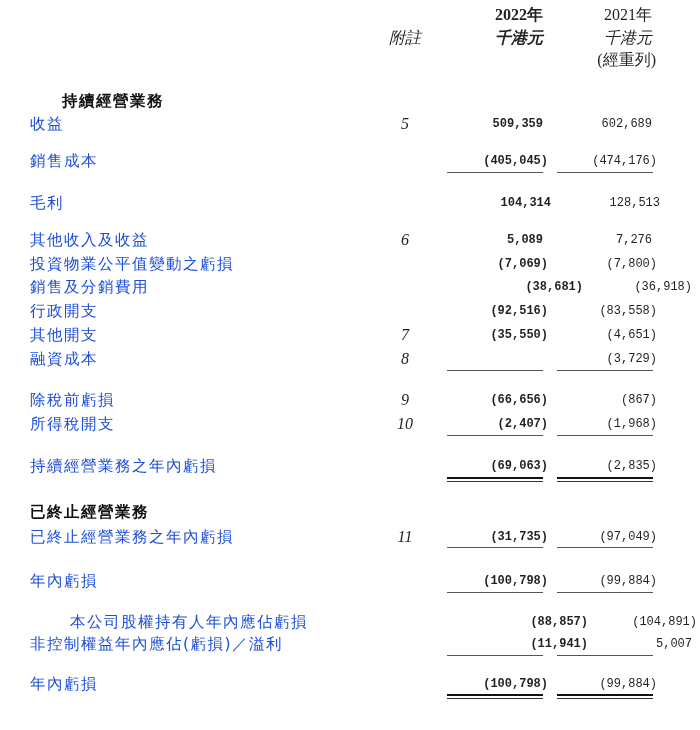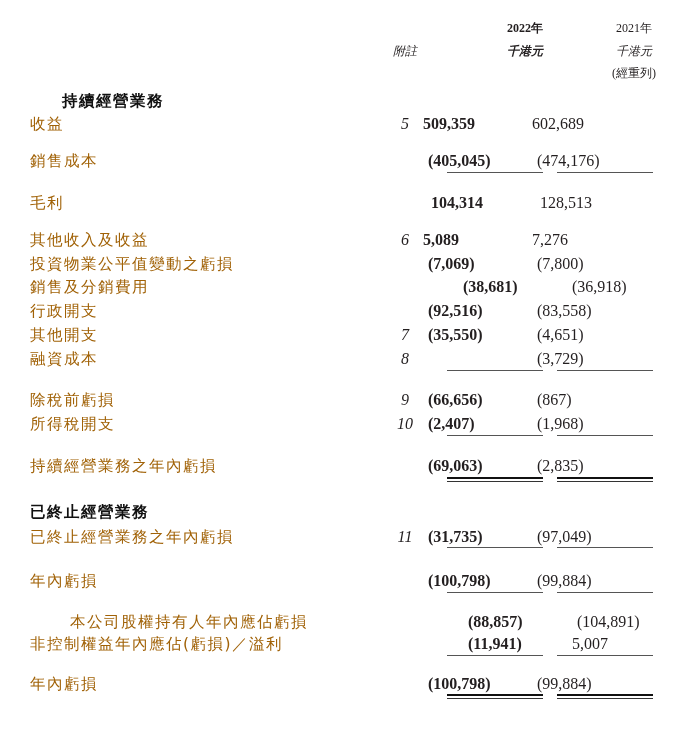--- a/index.html
+++ b/index.html
@@ -11,67 +11,67 @@
       width: 700px;
       height: 730px;
       position: relative;
       overflow: hidden;
       font-family: "DejaVu Sans", sans-serif;
       color: #231f20;
     }
     .hdr {
       position: absolute;
       font-family: "Liberation Serif", serif;
-      font-size: 12px;
+      font-size: 16px;
       line-height: 20px;
       white-space: nowrap;
-      margin-top: 13px;
     }
     .hdr.note { left: 385px; width: 40px; text-align: center; font-style: italic; top: 28px; }
     .hdr.c1 { right: 157px; text-align: right; font-weight: bold; }
     .hdr.c2 { right: 48px; text-align: left; }
     .hdr.italic { font-style: italic; }
 
     .row {
       position: absolute;
       left: 0;
       width: 700px;
       height: 22px;
     }
     .label {
       position: absolute;
       left: 30px;
       top: 0;
       font-size: 15.5px;
       line-height: 22px;
       letter-spacing: 1.5px;
       white-space: nowrap;
-      color: #a16207;
+      color: #1d4ed8;
     }
     .label.section {
       font-weight: bold;
       color: #111;
     }
     .note-num {
       position: absolute;
       left: 385px;
       width: 40px;
       text-align: center;
       top: 0;
       font-family: "Liberation Serif", serif;
       font-style: italic;
       font-size: 16px;
       line-height: 22px;
     }
     .v1, .v2 {
       position: absolute;
       top: 0;
-      font-family: Liberation Serif, serif;
-      font-size: 16px;
+      font-family: Liberation Mono, monospace;
+      font-size: 12px;
       line-height: 22px;
+      text-align: right;
       white-space: nowrap;
     }
     .v1 { right: 157px; width: 120px; font-weight: bold; }
     .v2 { right: 48px; width: 120px; }
     .v1.paren, .v2.paren { margin-right: -5px; }
 
     .line {
       position: absolute;
       height: 0;
       border-top: 1px solid #555;

